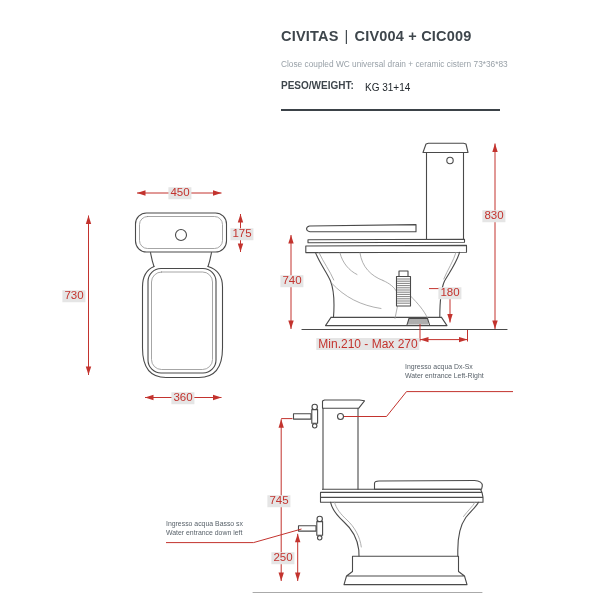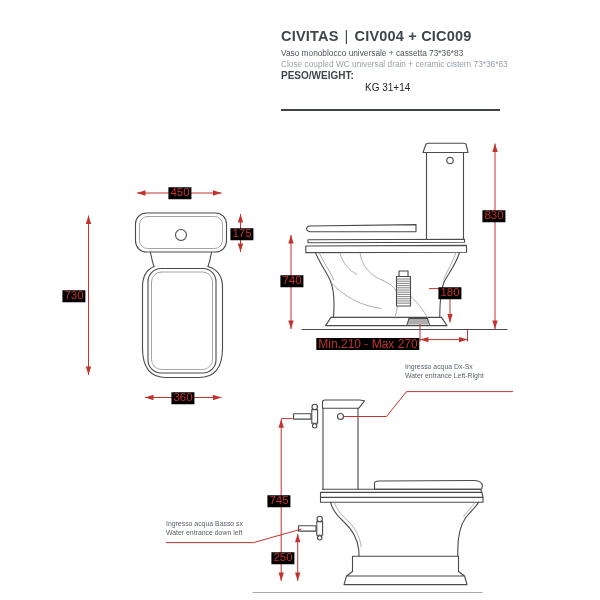--- a/index.html
+++ b/index.html
@@ -12,38 +12,37 @@
   .title{font-size:14.5px;font-weight:bold;color:#3e464c;letter-spacing:.2px;}
   .title .sep{margin:0 6px;font-weight:400;color:#3e464c;}
   .sub1{font-size:8.3px;color:#4c555b;}
   .sub2{font-size:8.3px;color:#99a1a8;}
   .peso{font-size:10px;font-weight:bold;color:#3e464c;}
   .kg{font-size:10px;font-weight:normal;color:#20262b;}
   .divider{position:absolute;background:#3b4248;height:1.6px;}
   .dim{
     position:absolute;transform:translate(-50%,-50%);
     color:#c3332e;font-size:11.5px;font-weight:500;
-    background:#000000;padding:0 2px;line-height:1;
+    background:#e5e5e5;padding:0 2px;line-height:1;
   }
   .dim.big{font-size:12px;}
   .note{
     position:absolute;color:#59626a;font-size:6.9px;line-height:8.6px;
   }
 </style>
 </head>
 <body>
 
 <div id="sheet">
 
   <div class="abs title" style="left:281px;top:28px;">
     <span>CIVITAS</span><span class="sep">|</span><span>CIV004 + CIC009</span>
   </div>
-  <div class="abs sub1" style="left:281px;top:48px;">Vaso monoblocco universale + cassetta 73*36*83</div>
   <div class="abs sub2" style="left:281px;top:58.5px;">Close coupled WC universal drain + ceramic cistern 73*36*83</div>
-  <div class="abs peso" style="left:281px;top:70px;">PESO/WEIGHT:</div>
+  <div class="abs peso" style="left:281px;top:80px;">PESO/WEIGHT:</div>
   <div class="abs kg" style="left:365px;top:82px;">KG 31+14</div>
   <div class="divider" style="left:281px;top:109px;width:219px;"></div>
 
   <svg id="drawing" width="600" height="600" viewBox="0 0 600 600">
 
     <g fill="none" stroke="#4a4a4a" stroke-width="1.1" stroke-linecap="round" stroke-linejoin="round">
       <rect x="135.5" y="213" width="91" height="39" rx="11"></rect>
       <rect x="139.5" y="216.5" width="83" height="32" rx="8" stroke="#8f8f8f" stroke-width="0.8"></rect>
       <circle cx="181" cy="235" r="5.5"></circle>
       <path d="M150.5,252.5 C151.5,258 152.5,262.5 154,266.5 M211.5,252.5 C210.5,258 209.5,262.5 208,266.5"></path>

